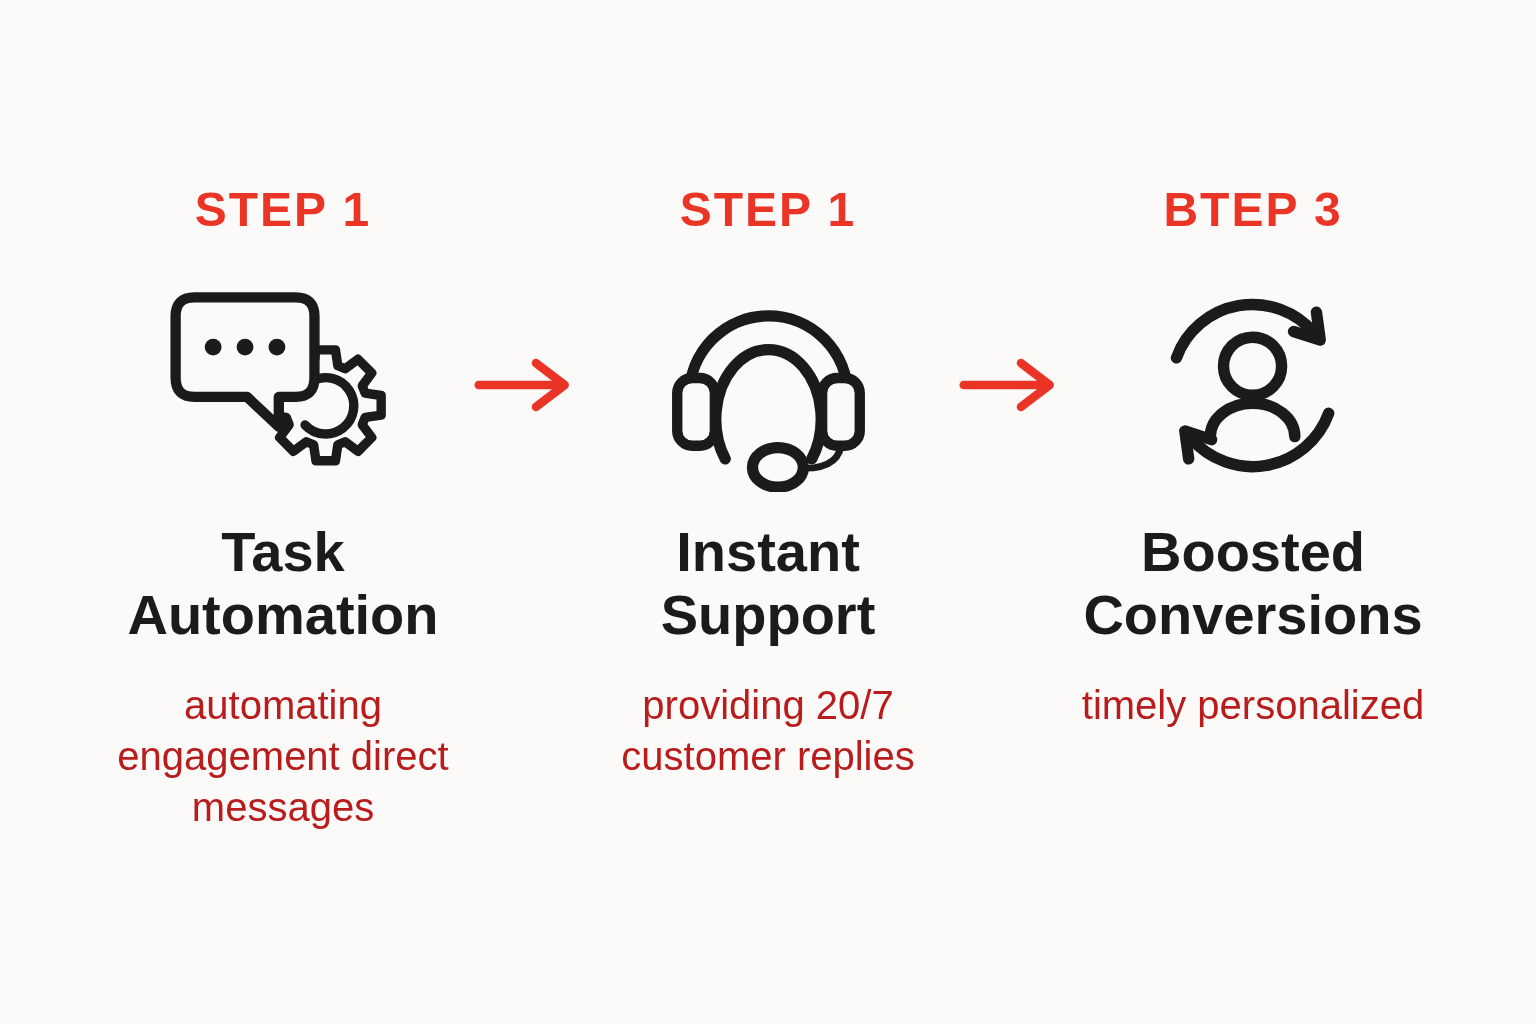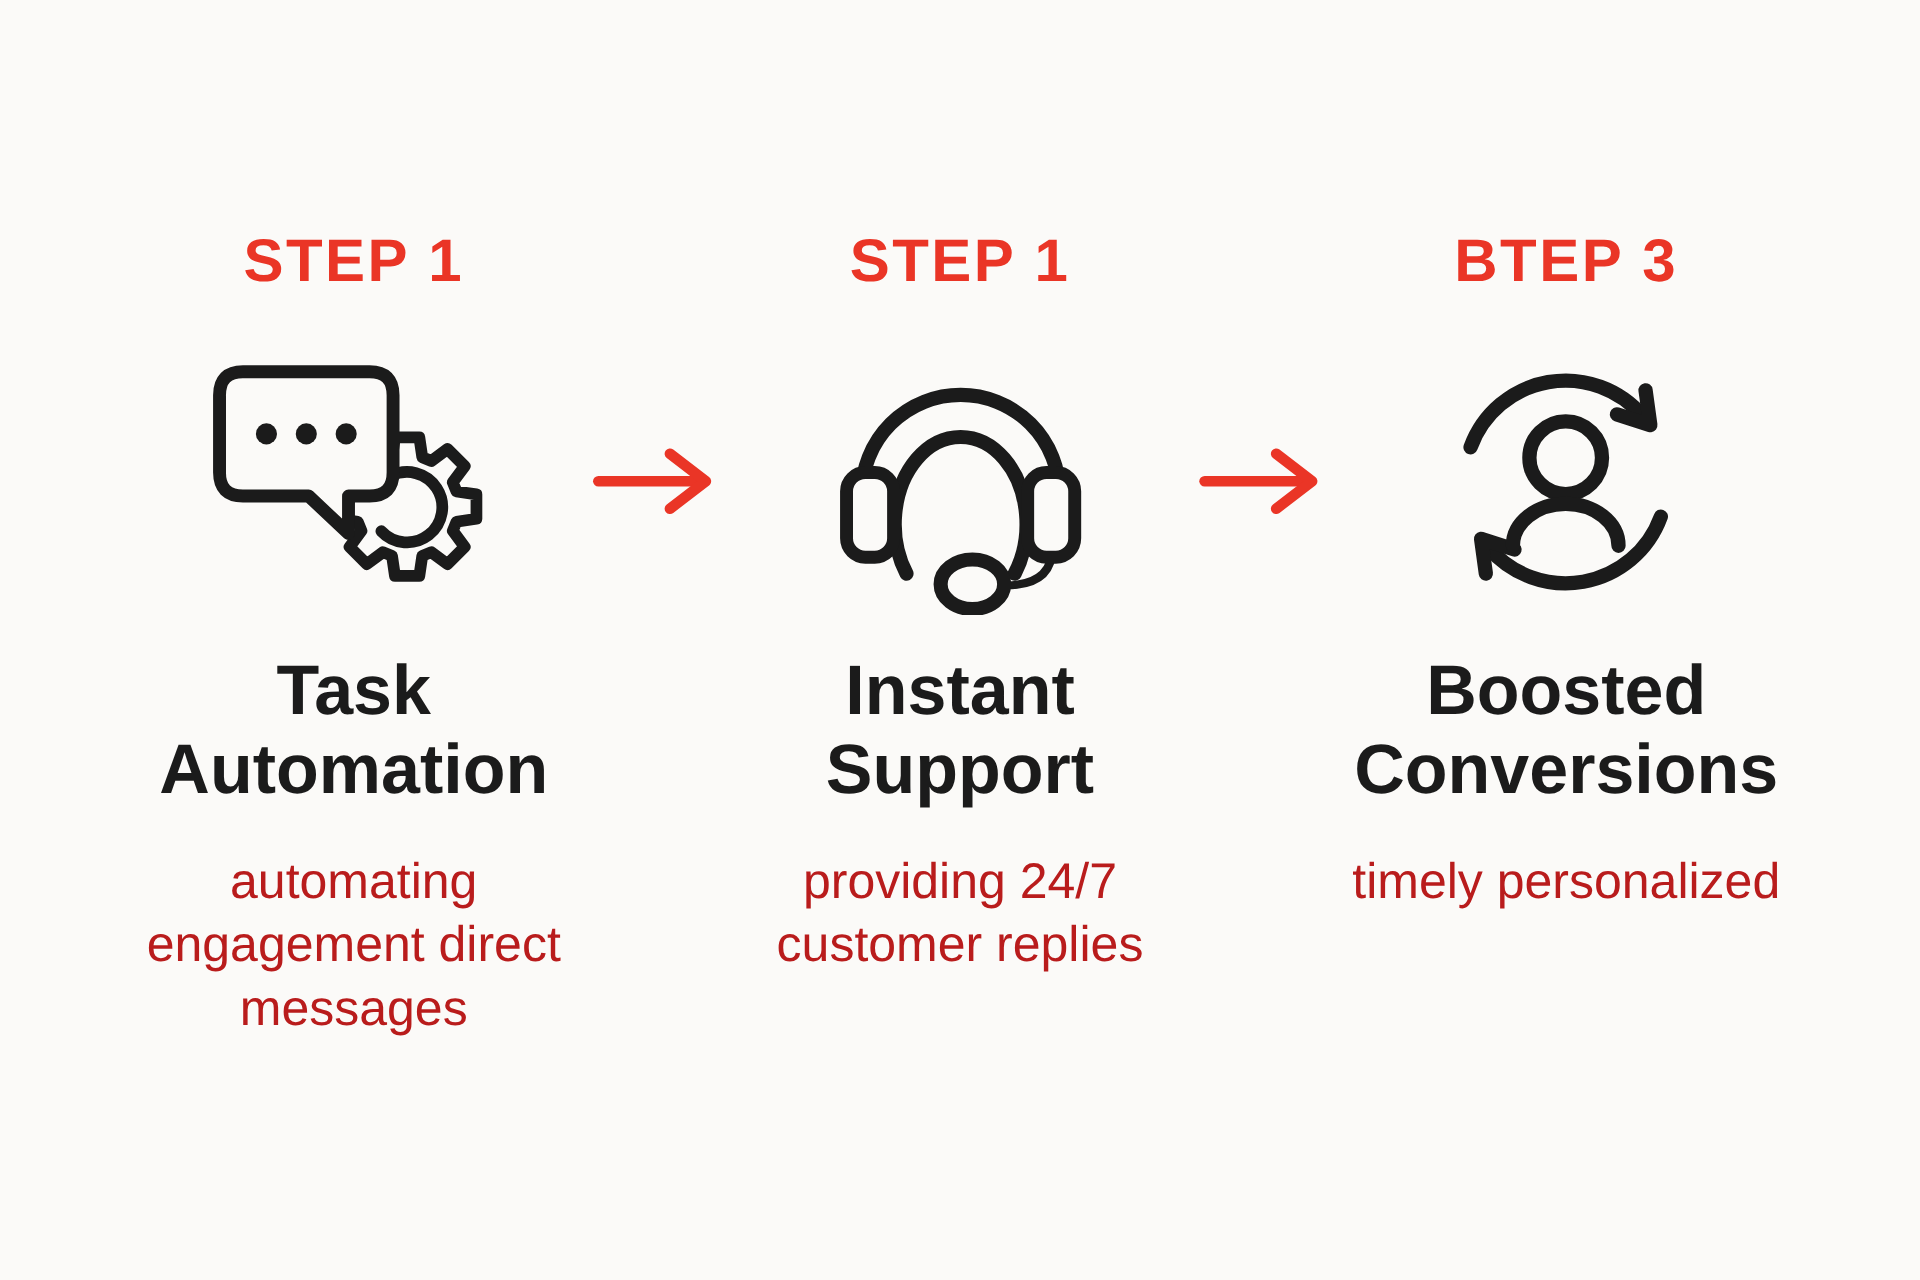--- a/index.html
+++ b/index.html
@@ -132,21 +132,21 @@
           <rect class="fill-bg stroke-ink" stroke-width="11" x="167" y="104" width="40" height="72" rx="16"></rect>
 
           <ellipse class="fill-bg stroke-ink" stroke-width="12" cx="120" cy="199" rx="27" ry="21"></ellipse>
         </svg>
       </div>
       <div class="step-title">
         <span>Instant</span>
         <span>Support</span>
       </div>
       <div class="step-desc">
-        <span>providing 24/7</span>
+        <span>providing 20/7</span>
         <span>customer replies</span>
       </div>
     </div>
 
     <div class="connector">
       <svg width="105" height="64" viewBox="0 0 110 64">
         <path class="stroke-accent" stroke-width="9" stroke-linecap="round" d="M 6 32 H 90"></path>
         <path class="stroke-accent" stroke-width="9" stroke-linecap="round" stroke-linejoin="round" d="M 66 9 L 96 32 L 66 55"></path>
       </svg>
     </div>

